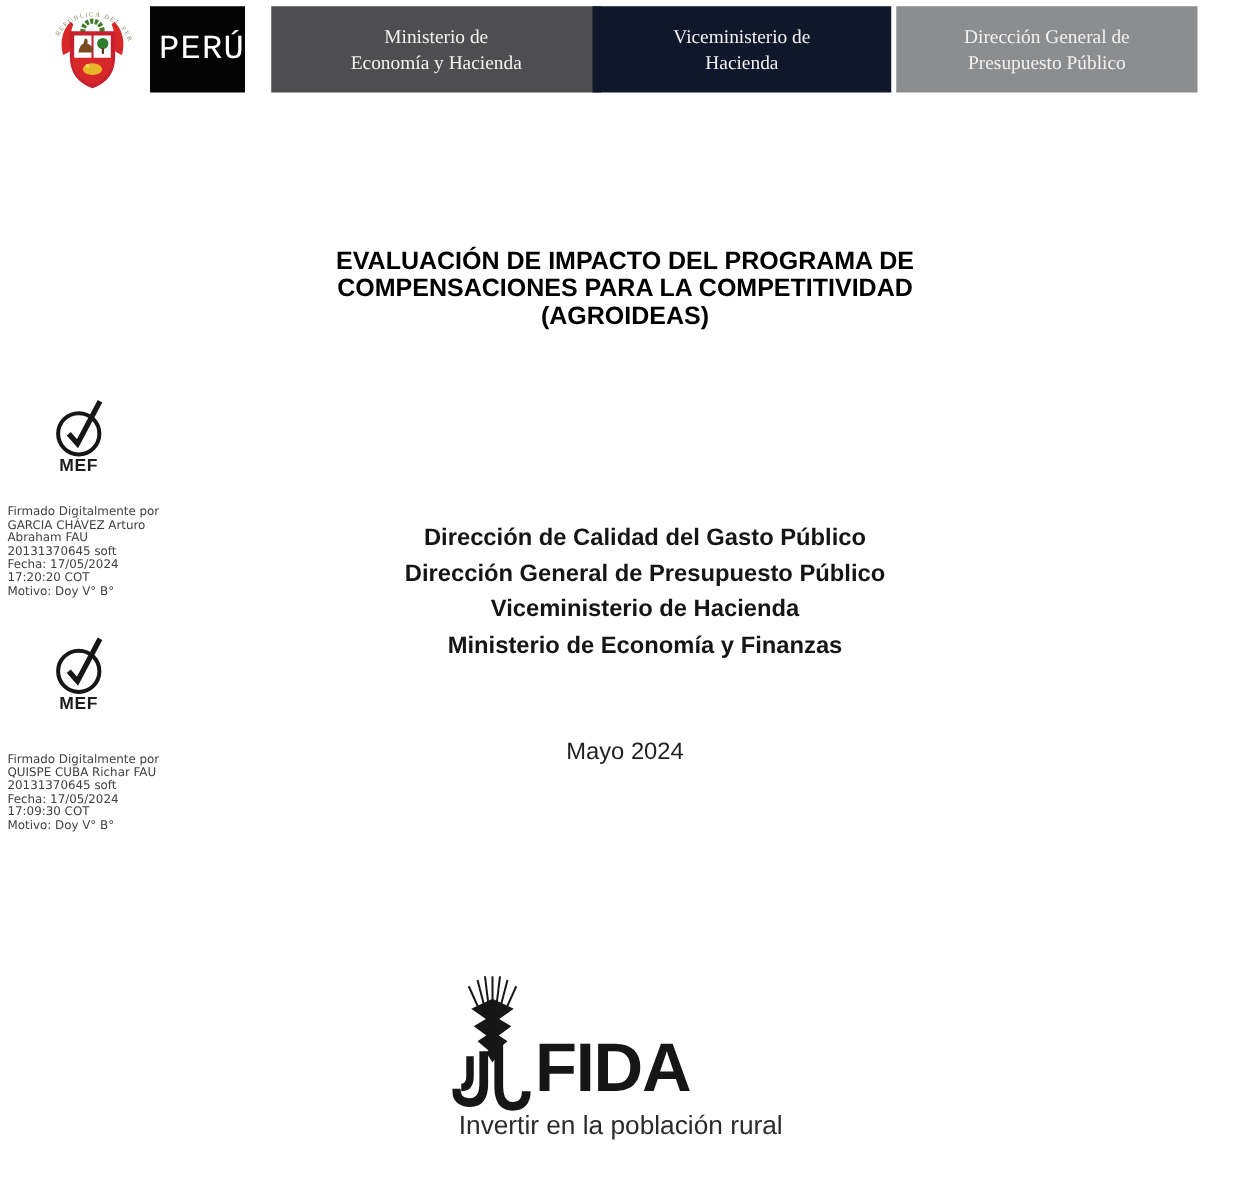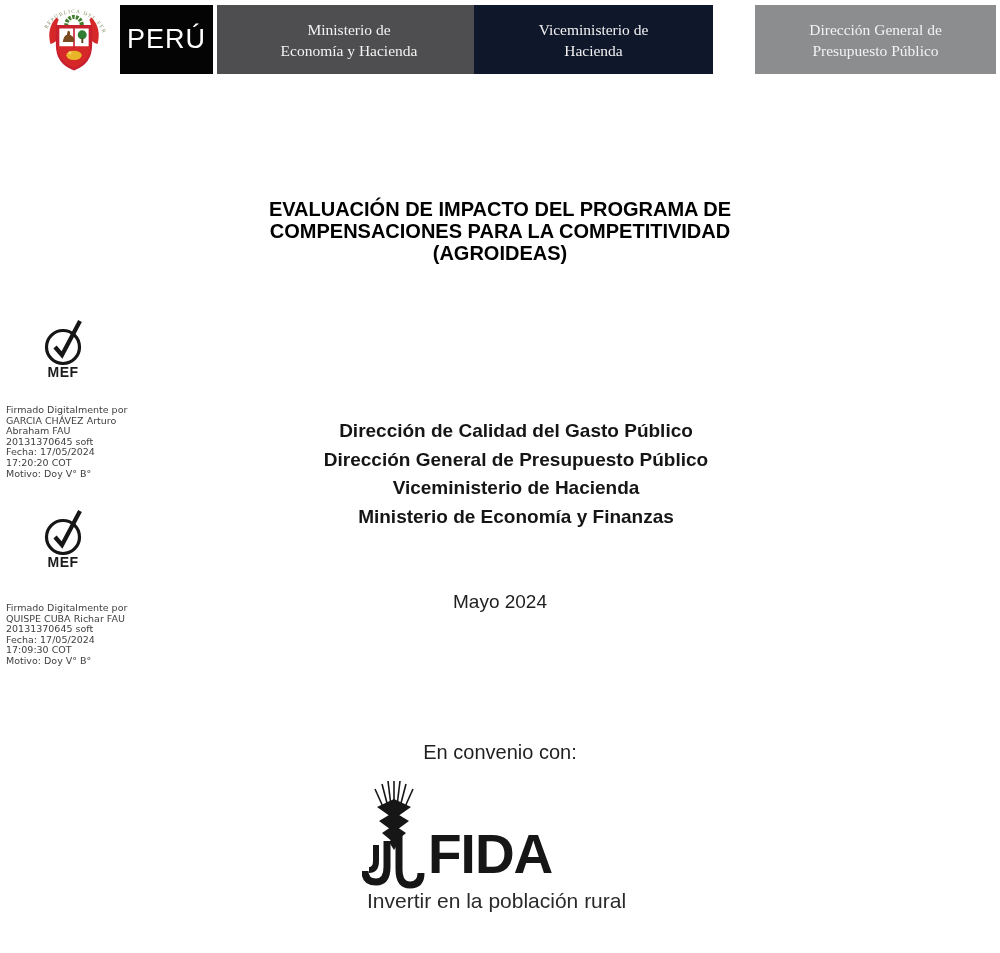--- a/index.html
+++ b/index.html
@@ -9,27 +9,27 @@
     font-family:"Liberation Sans", sans-serif; color:#1a1a1a; overflow:hidden;
   }
   
   .coat { position:absolute; left:30px; top:0; width:88px; height:82px; }
   .hdr-box {
     position:absolute; top:5px; height:69px; display:flex; flex-direction:column;
     align-items:center; justify-content:center; text-align:center;
     font-family:"Liberation Serif", serif; color:#f2f2f2; line-height:21px; font-size:15.5px;
   }
   .peru-box {
-    position:absolute; left:120px; top:5px; width:93px; height:69px; background:#040404;
-    display:flex; align-items:center; justify-content:center;
-    font-family:Liberation Sans, sans-serif; font-size:27px; color:#ffffff; letter-spacing:1px;
+    position:absolute; left:120px; top:5px; width:76px; height:69px; background:#040404;
+    display:flex; align-items:center; justify-content:flex-end;
+    font-family:Liberation Mono, monospace; font-size:27px; color:#ffffff; letter-spacing:1px;
   }
   .box-dark  { left:217px; width:264px; background:#4e4e50; }
   .box-mid   { left:474px; width:239px; background:#0f172a; }
-  .box-mid2  { left:717px; width:241px; background:#8c8d8f;margin-left:38px; }
+  .box-mid2  { left:717px; width:241px; background:#8c8d8f; }
   
   .doc-title {
     position:absolute; left:0; right:0; top:198px; text-align:center;
     font-size:20px; font-weight:bold; line-height:22px; color:#000000;
   }
   
   .stamp { position:absolute; left:0; width:180px; }
   .stamp .mef-icon  { position:absolute; left:42px; top:0; }
   .stamp .mef-label { position:absolute; left:18px; top:46px; width:90px; text-align:center;
                       font-weight:bold; font-size:14px; letter-spacing:0.5px; color:#1c1c1c; }
@@ -137,21 +137,20 @@
 
   <div class="inst-block">
     <div>Dirección de Calidad del Gasto Público</div>
     <div>Dirección General de Presupuesto Público</div>
     <div>Viceministerio de Hacienda</div>
     <div>Ministerio de Economía y Finanzas</div>
   </div>
 
   <div class="date-line">Mayo 2024</div>
 
-  <div class="convenio">En convenio con:</div>
 
   <svg class="fida-mark" width="64" height="126" viewBox="-2 0 64 126">
     <g stroke="#161616" stroke-width="1.6" fill="none">
       <line x1="30" y1="28" x2="30" y2="2"></line>
       <line x1="27" y1="27" x2="24" y2="2"></line>
       <line x1="33" y1="27" x2="36" y2="2"></line>
       <line x1="24" y1="28" x2="18" y2="5"></line>
       <line x1="36" y1="28" x2="42" y2="5"></line>
       <line x1="20" y1="30" x2="11" y2="10"></line>
       <line x1="40" y1="30" x2="49" y2="10"></line>

